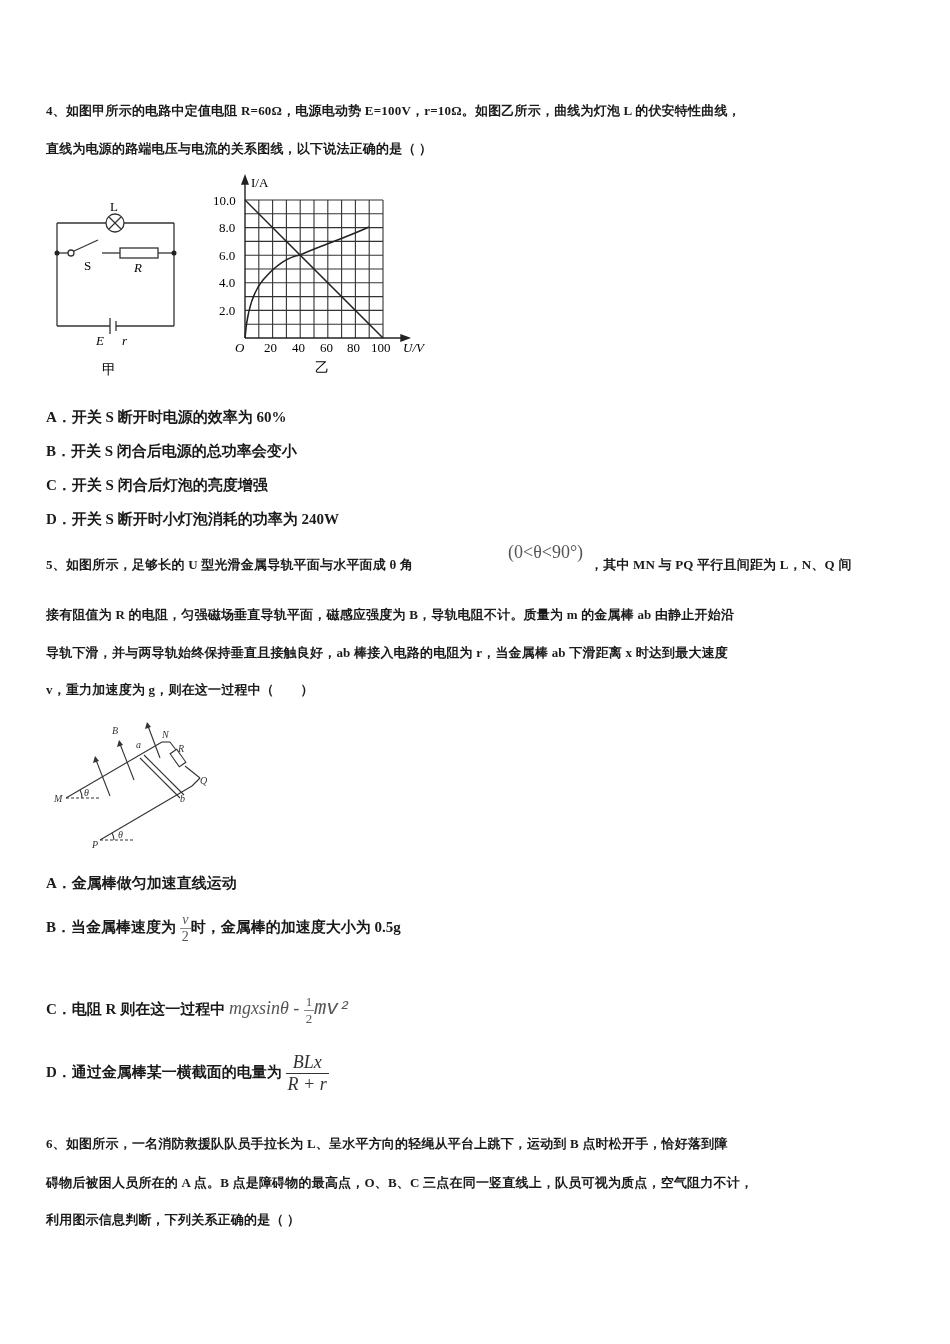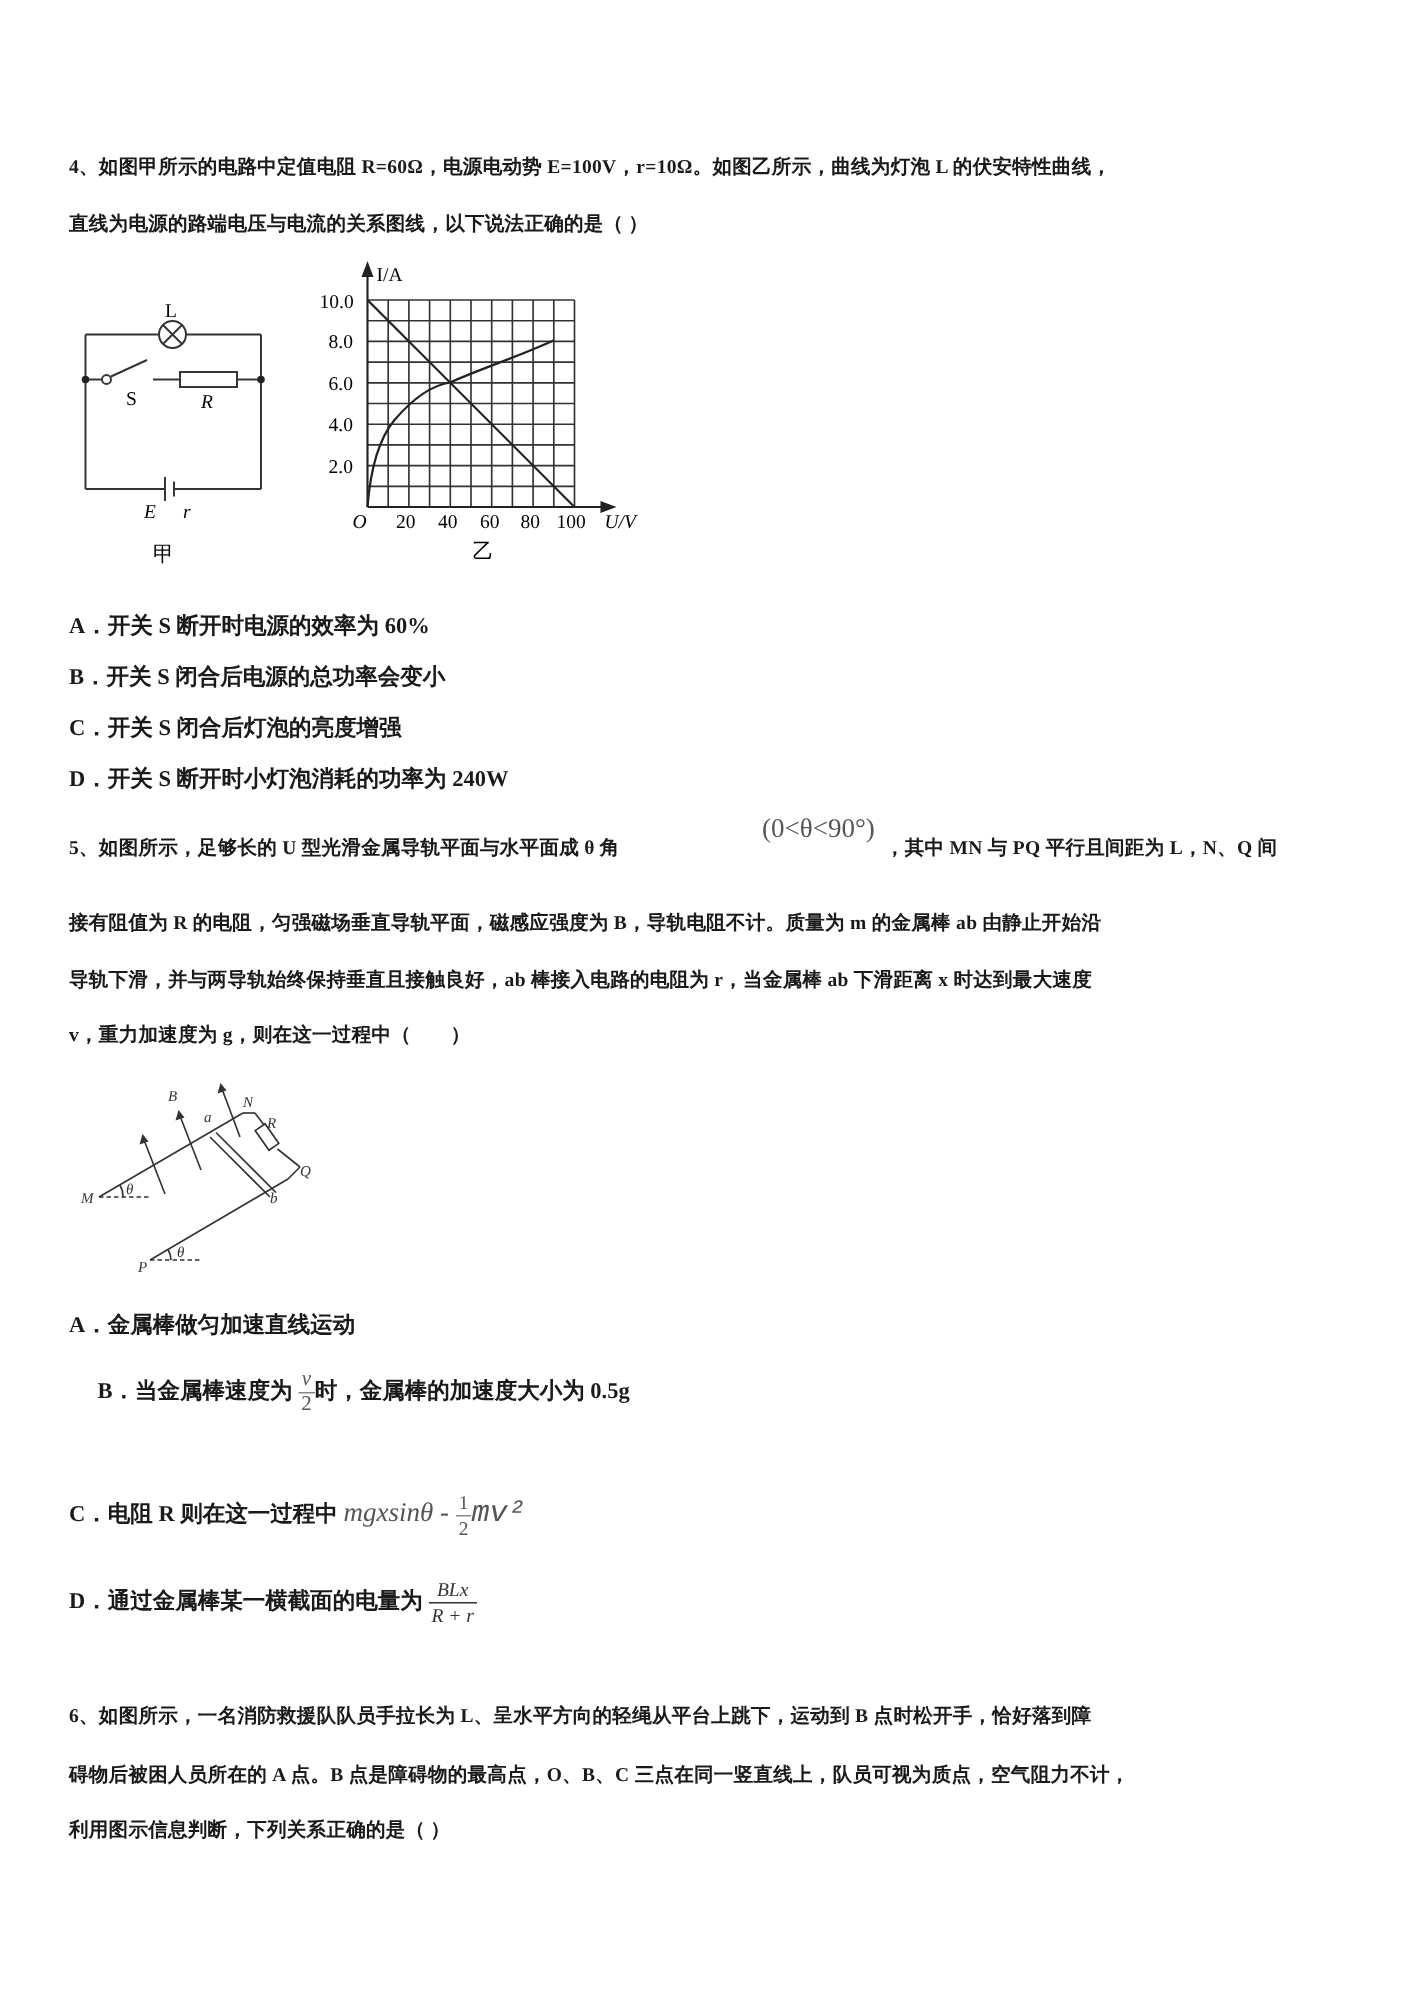--- a/index.html
+++ b/index.html
@@ -179,40 +179,40 @@
       <text x="32" y="78">θ</text>
       <text x="66" y="120">θ</text>
     </g>
   </svg>
 </div>
 
 <div class="opt" style="top:874px;">
   <span>A．</span><span>金属棒做匀加速直线运动</span>
 </div>
 
-<div class="opt" style="top:912px;margin-left:19px;">
+<div class="opt" style="top:912px;">
   <span>B．</span><span>当金属棒速度为</span>
   <span class="frac" style="font-size:14px; color:#555;">
     <span class="num it">v</span>
     <span class="den" style="border-top-color:#888;">2</span>
   </span><span>时，金属棒的加速度大小为 0.5g</span>
 </div>
 
 <div class="opt" style="top:994px;">
   <span>C．</span><span>电阻 R 则在这一过程中</span>
   <span class="small-math it" style="font-size:18px;">mgxsinθ - </span>
   <span class="frac" style="font-size:13px; color:#555;">
     <span class="num">1</span>
     <span class="den" style="border-top-color:#888;">2</span>
   </span><span class="small-math it" style="font-size:20px;font-family:Liberation Mono, monospace;">mv²</span>
 </div>
 
 <div class="opt" style="top:1052px;">
   <span>D．</span><span>通过金属棒某一横截面的电量为</span>
-  <span class="frac it" style="font-size:13px; color:#333;">
+  <span class="frac it" style="font-size:18px; color:#333;">
     <span class="num">BLx</span>
     <span class="den">R + r</span>
   </span>
 </div>
 
 <div class="line" style="top:1135px;">
   <span>6、</span><span>如图所示，一名消防救援队队员手拉长为 L、呈水平方向的轻绳从平台上跳下，运动到 B 点时松开手，恰好落到障</span>
 </div>
 <div class="line" style="top:1174px;">碍物后被困人员所在的 A 点。B 点是障碍物的最高点，O、B、C 三点在同一竖直线上，队员可视为质点，空气阻力不计，</div>
 <div class="line" style="top:1211px;">利用图示信息判断，下列关系正确的是（ ）</div>

